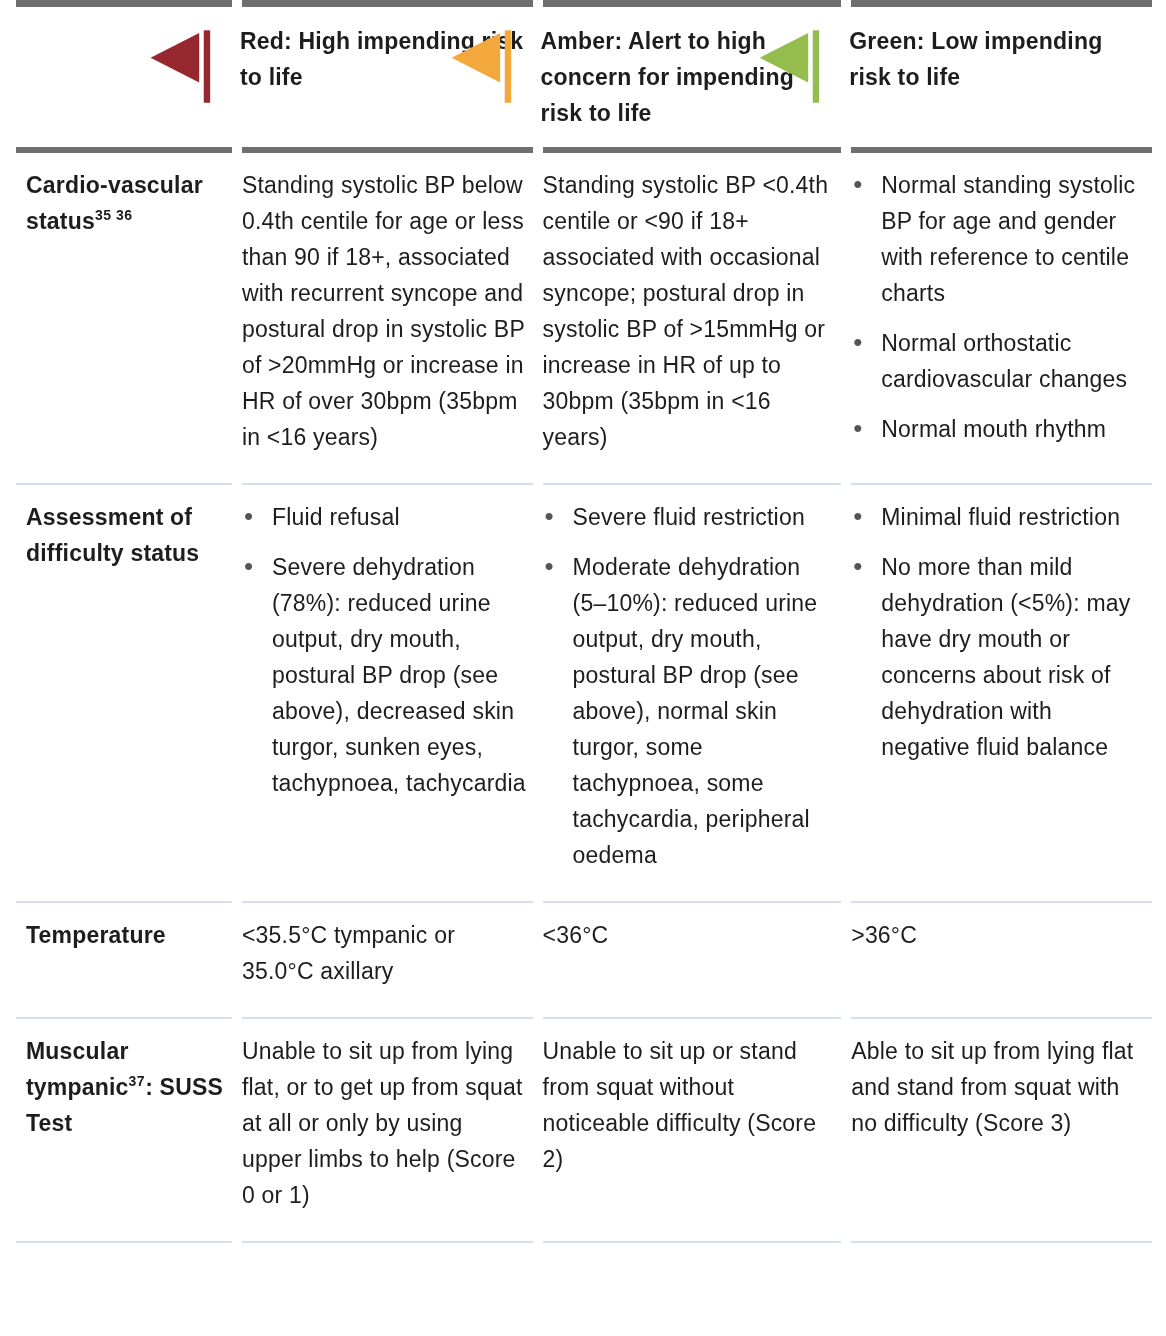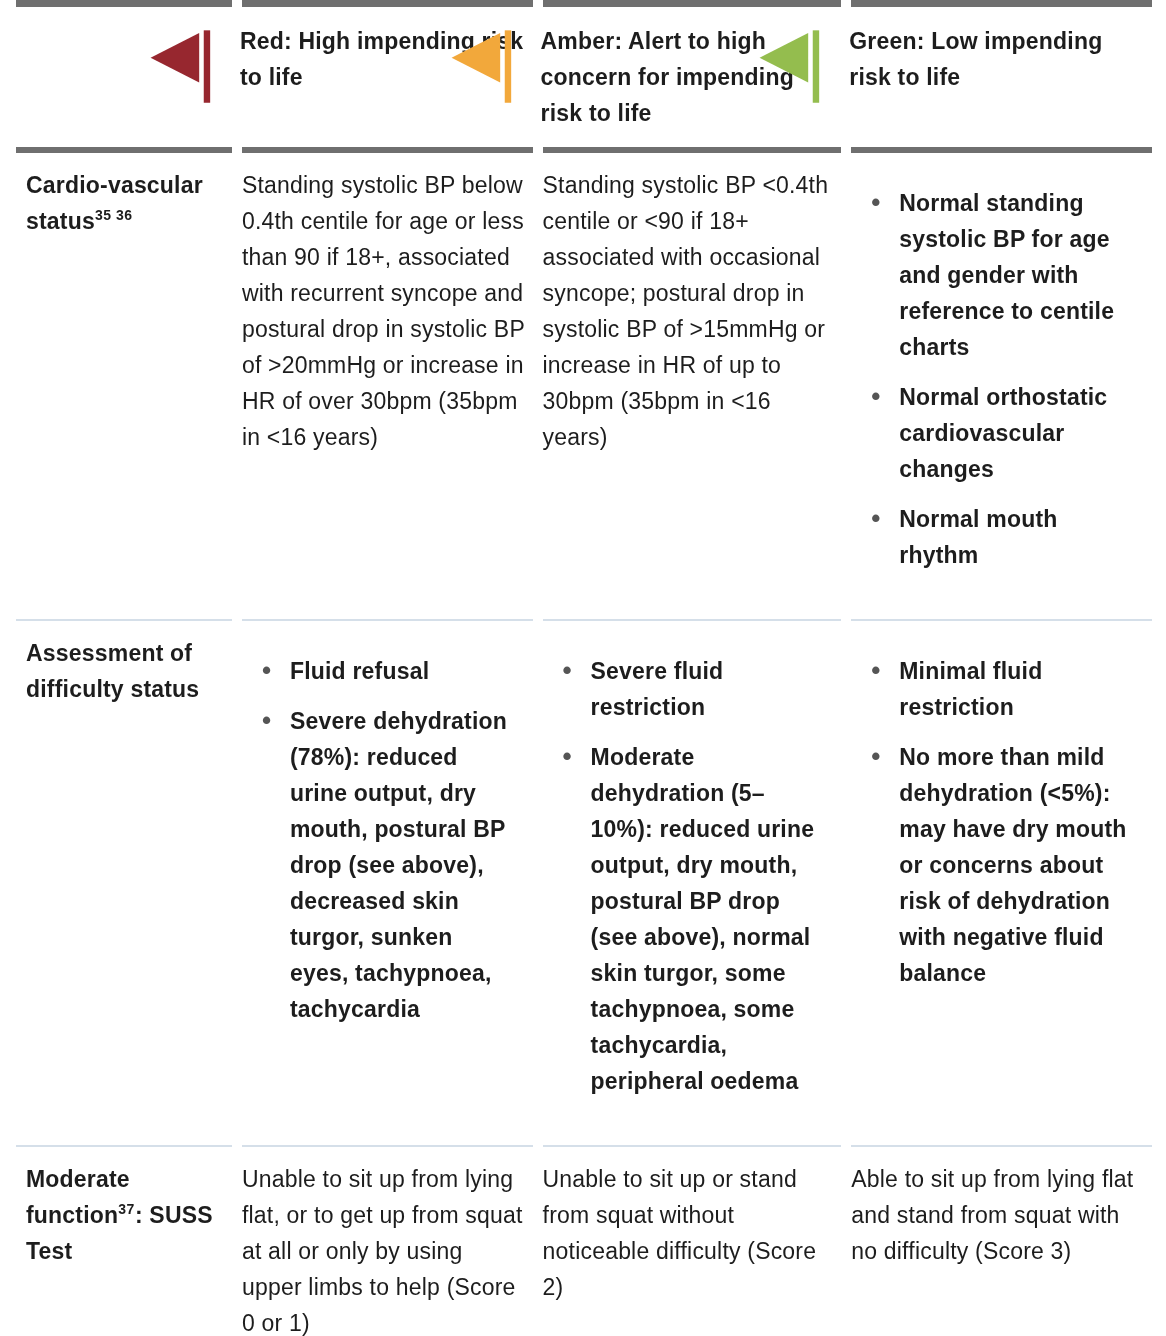--- a/index.html
+++ b/index.html
@@ -67,23 +67,22 @@
   }
   sup.fn {
     font-size: 14px;
     line-height: 0;
     vertical-align: super;
     letter-spacing: 0.5px;
   }
 
   ul.cell-list {
     list-style: none;
-    margin: 18px;
+    margin: 0;
     padding: 0;
-    font-weight: bold;
   }
   ul.cell-list li {
     position: relative;
     padding-left: 30px;
     margin: 0 0 14px 0;
   }
   ul.cell-list li:last-child { margin-bottom: 0; }
   ul.cell-list li::before {
     content: "\2022";
     position: absolute;
@@ -185,24 +184,38 @@
         </ul>
       </td>
       <td>
         <ul class="cell-list">
           <li><span>Minimal fluid restriction</span></li>
           <li><span>No more than mild dehydration (&lt;5%): may have dry mouth or concerns about risk of dehydration with negative fluid balance</span></li>
         </ul>
       </td>
     </tr>
 
-
-    <tr>
-      <th class="row-label">
-        <span>Moderate function</span><sup class="fn">37</sup><span>: SUSS Test</span>
+    <tr>
+      <th class="row-label">
+        <span>Temperature</span><sup class="fn"></sup><span></span>
+      </th>
+      <td>
+        <span>&lt;35.5°C tympanic or 35.0°C axillary</span>
+      </td>
+      <td>
+        <span>&lt;36°C</span>
+      </td>
+      <td>
+        <span>&gt;36°C</span>
+      </td>
+    </tr>
+
+    <tr>
+      <th class="row-label">
+        <span>Muscular tympanic</span><sup class="fn">37</sup><span>: SUSS Test</span>
       </th>
       <td>
         <span>Unable to sit up from lying flat, or to get up from squat at all or only by using upper limbs to help (Score 0 or 1)</span>
       </td>
       <td>
         <span>Unable to sit up or stand from squat without noticeable difficulty (Score 2)</span>
       </td>
       <td>
         <span>Able to sit up from lying flat and stand from squat with no difficulty (Score 3)</span>
       </td>

